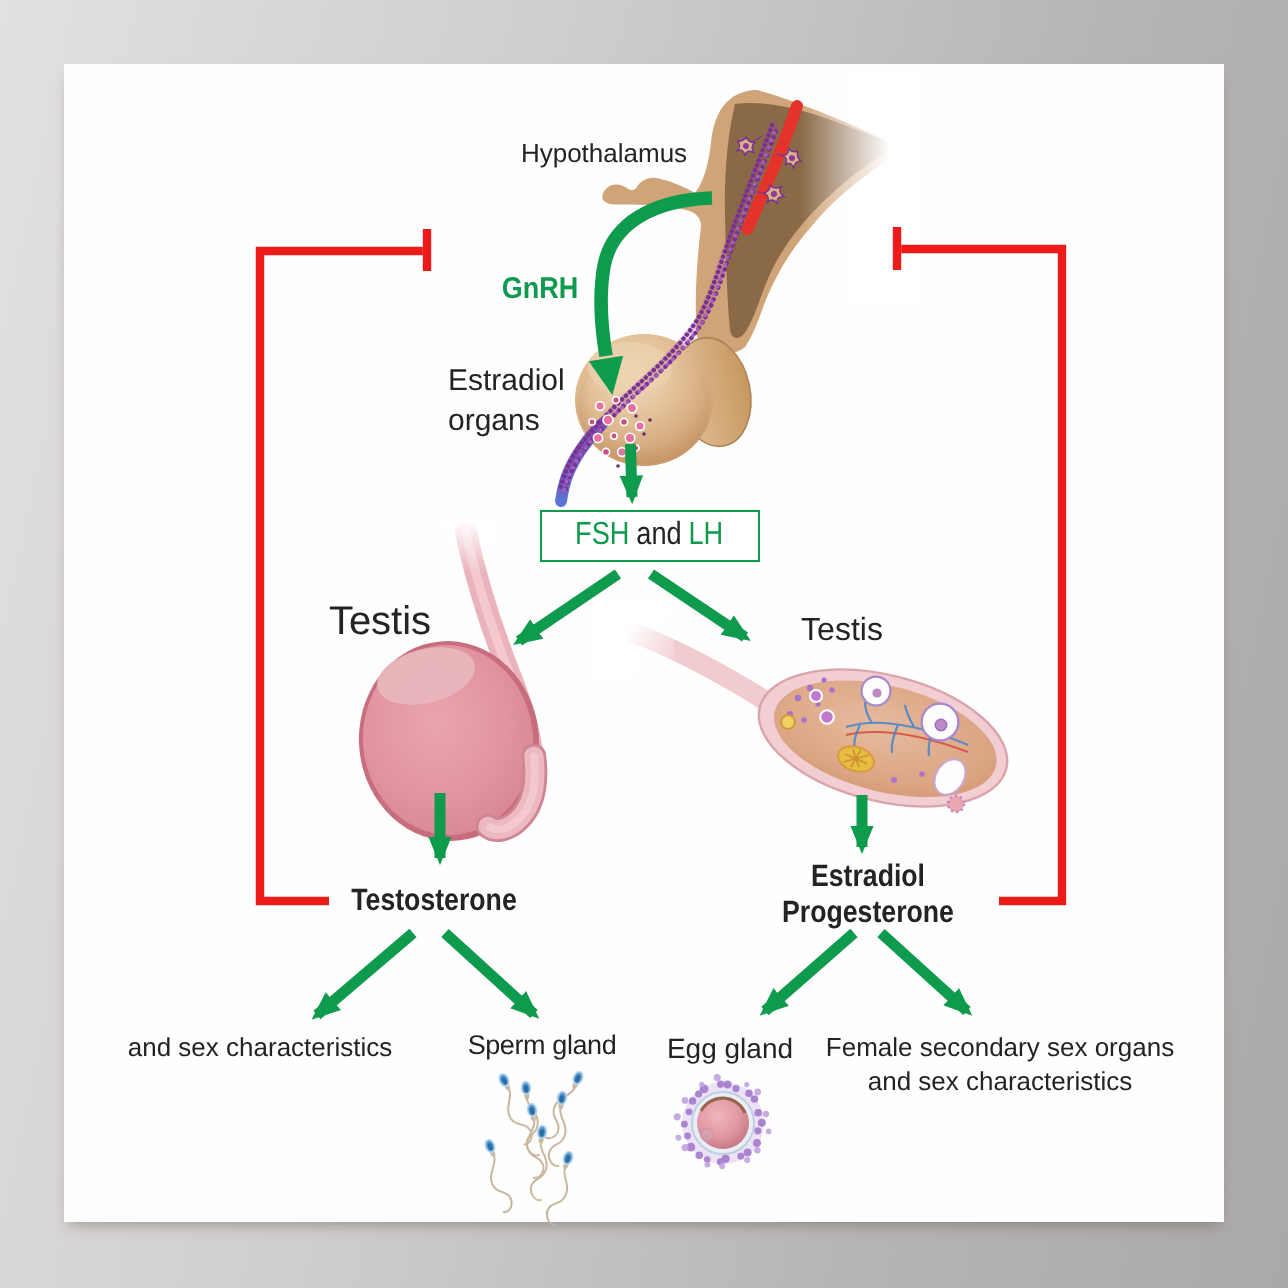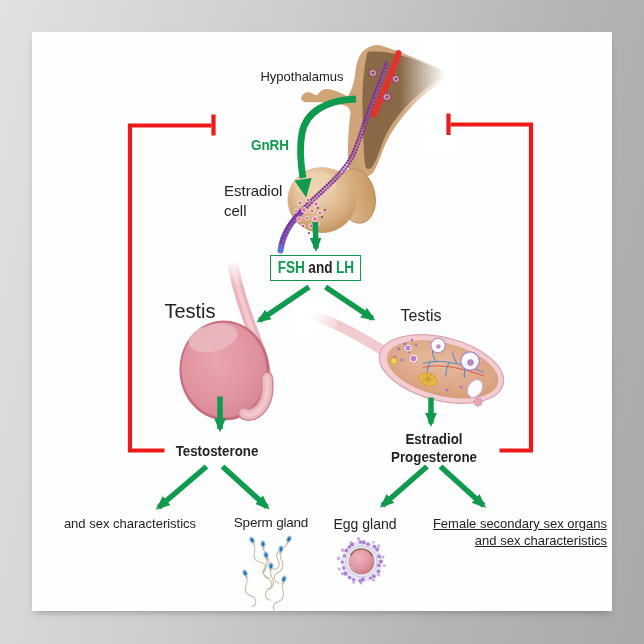--- a/index.html
+++ b/index.html
@@ -7,34 +7,34 @@
   .stage{position:relative;width:644px;height:644px;
     background:linear-gradient(102deg,#e2e1e0 0%,#cfcdcc 38%,#b7b5b4 72%,#aba9a8 100%);}
   .poster{position:absolute;left:32px;top:32px;width:580px;height:579px;background:#fefefe;
     box-shadow:0 4px 7px -3px rgba(70,64,58,.45);}
   svg.scene{position:absolute;left:0;top:0;width:644px;height:644px;}
   .lbl{position:absolute;color:#262224;white-space:nowrap;line-height:1;}
   .center{transform:translateX(-50%);}
   .lbl-hypothalamus{left:302px;top:70px;font-size:13px;}
   .lbl-gnrh{left:270px;top:137px;font-size:15px;font-weight:bold;color:#0f9b4e;transform:translateX(-50%) scaleX(.9);}
   .lbl-pituitary{left:224px;top:181px;font-size:15px;line-height:20px;}
-  .fshbox{position:absolute;left:270px;top:255px;width:91px;height:26px;background:#fff;
+  .fshbox{position:absolute;left:270px;top:255px;width:110px;height:26px;background:#fff;
     border:1.6px solid #0f9b4e;box-sizing:border-box;display:flex;align-items:center;justify-content:center;
-    font-size:16px;font-weight:bold;}
+    font-size:16px;font-weight:normal;}
   .fshbox .inner{display:flex;gap:4px;transform:scaleX(.85);}
   .green{color:#0f9b4e;}
   .dark{color:#262224;}
   .lbl-testis{left:190px;top:301px;font-size:20px;}
   .lbl-ovary{left:421px;top:308px;font-size:16px;}
   .lbl-testosterone{left:217px;top:443px;font-size:15.5px;font-weight:bold;transform:translateX(-50%) scaleX(.86);}
   .lbl-estradiol{left:434px;top:430px;font-size:15.5px;font-weight:bold;line-height:17.5px;text-align:center;transform:translateX(-50%) scaleX(.86);}
   .lbl-male{left:130px;top:515px;font-size:13px;line-height:17.3px;text-align:center;}
   .lbl-sperm{left:271px;top:516px;font-size:13.5px;letter-spacing:-.2px;}
   .lbl-egg{left:365px;top:517px;font-size:14px;}
-  .lbl-female{left:520px;top:515px;font-size:13px;line-height:17.3px;text-align:right;text-decoration:underline;}
+  .lbl-female{left:500px;top:515px;font-size:13px;line-height:17.3px;text-align:center;}
   .copyright{position:absolute;right:38px;top:593.5px;font-size:10.7px;font-weight:bold;color:#1d1a1b;letter-spacing:-.1px;}
   .copyright .url{font-style:italic;}
   .copyright .sep{padding:0 4px;}
 </style>
 </head>
 <body>
 
 <div class="stage">
   <div class="poster"></div>
 
@@ -305,21 +305,21 @@
       <circle cx="361.5" cy="561.5" r="13" fill="url(#eggG)"></circle>
       <path fill="none" stroke="#8f6040" stroke-width="1.6" opacity=".9" d="M 350.5 555.5 A 12.2 12.2 0 0 1 372.5 556.5"></path>
       <circle cx="353.5" cy="567.5" r="3.2" fill="#d2a8b8" stroke="#c492a4" stroke-width=".7" opacity=".6"></circle>
     </g>
   </svg>
 
   <div class="lbl center lbl-hypothalamus">Hypothalamus</div>
   <div class="lbl lbl-gnrh">GnRH</div>
   <div class="lbl lbl-pituitary">
     <div>Estradiol</div>
-    <div>cell</div>
+    <div>organs</div>
   </div>
   <div class="fshbox">
     <span class="inner">
       <span class="green">FSH</span>
       <span class="dark">and</span>
       <span class="green">LH</span>
     </span>
   </div>
   <div class="lbl center lbl-testis">Testis</div>
   <div class="lbl center lbl-ovary">Testis</div>

